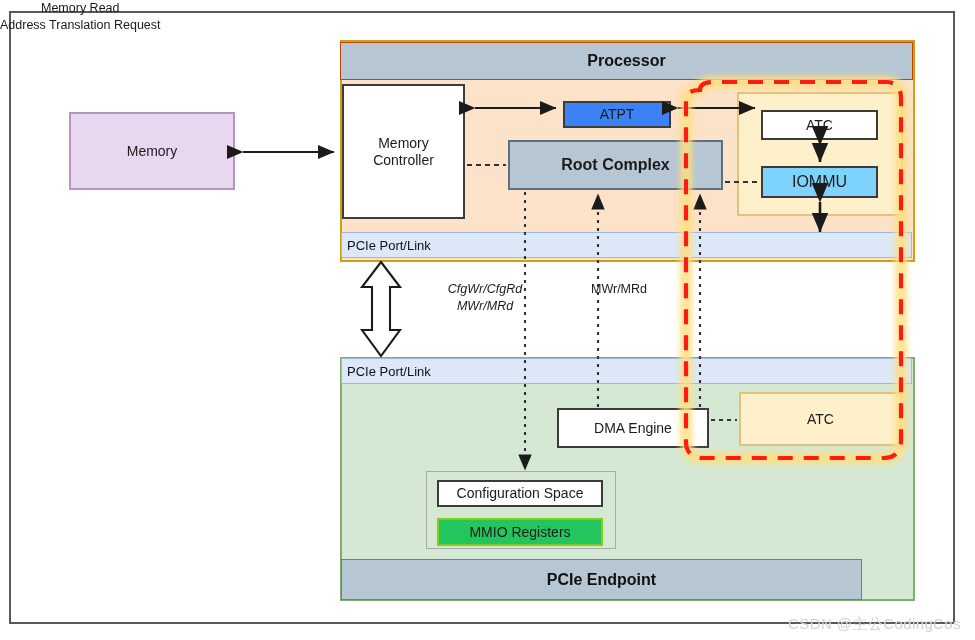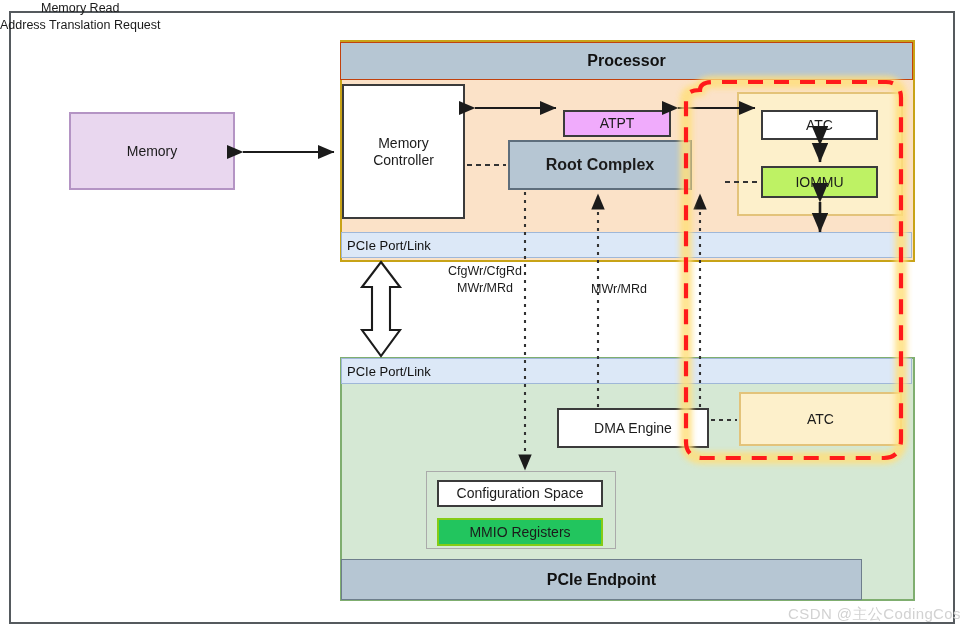--- a/index.html
+++ b/index.html
@@ -65,44 +65,44 @@
     background:#ffffff; border:2px solid #3b3b3b;
     font-size:14px;
   }
   .memctl{
     left:342px; top:84px; width:123px; height:135px;
     background:#ffffff; border:2px solid #3b3b3b;
     font-size:14px;
     flex-direction:column;
   }
   .atpt{
-    left:563px; top:110px; width:108px; height:27px;
-    background:#f0abfc; border:2px solid #3b3b3b;
+    left:563px; top:101px; width:108px; height:27px;
+    background:#3b82f6; border:2px solid #3b3b3b;
     font-size:14px;
   }
   .rootcomplex{
-    left:508px; top:140px; width:184px; height:50px;
+    left:508px; top:140px; width:215px; height:50px;
     background:#b6c6d3; border:2px solid #5e6e7c;
     font-size:16px; font-weight:bold;
   }
   .iommu-panel{
     position:absolute;
     left:737px; top:92px; width:166px; height:124px;
     background:#fdf0cb; border:2px solid #e3c37a;
     box-sizing:border-box;
   }
   .atc-top{
     left:761px; top:110px; width:117px; height:30px;
     background:#ffffff; border:2px solid #3b3b3b;
     font-size:14px;
   }
   .iommu{
     left:761px; top:166px; width:117px; height:32px;
-    background:#bef264; border:2px solid #3b3b3b;
-    font-size:14px;
+    background:#7dd3fc; border:2px solid #3b3b3b;
+    font-size:16px;
     align-items:center;
   }
   .pcie-port-top{
     position:absolute;
     left:341px; top:232px; width:571px; height:26px;
     background:#dce8f7; border:1px solid #9fb7d8;
     box-sizing:border-box;
     display:flex; align-items:center;
     padding-left:5px;
     font-size:13px; color:#111;
@@ -170,27 +170,27 @@
 
   
   .lbl{
     position:absolute;
     text-align:center;
     font-size:12.5px;
     color:#1b1b1b;
     line-height:1.35;
     white-space:pre-line;
   }
-  .lbl-cfg{ left:410px; top:263px; width:150px; }
+  .lbl-cfg{ left:410px; top:281px; width:150px;font-style:italic; }
   .lbl-mwr{ left:554px; top:281px; width:130px; }
 
   
   .watermark{
     position:absolute;
-    right:14px; bottom:16px;
+    right:14px; bottom:6px;
     font-size:15px;
     color:#d2d2d2;
     letter-spacing:.4px;
     user-select:none;
     margin-top:8px;
   }
 </style>
 </head>
 <body>
 

